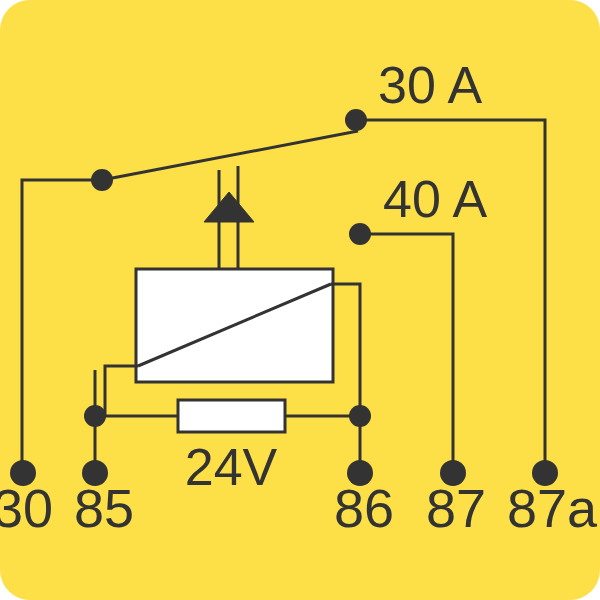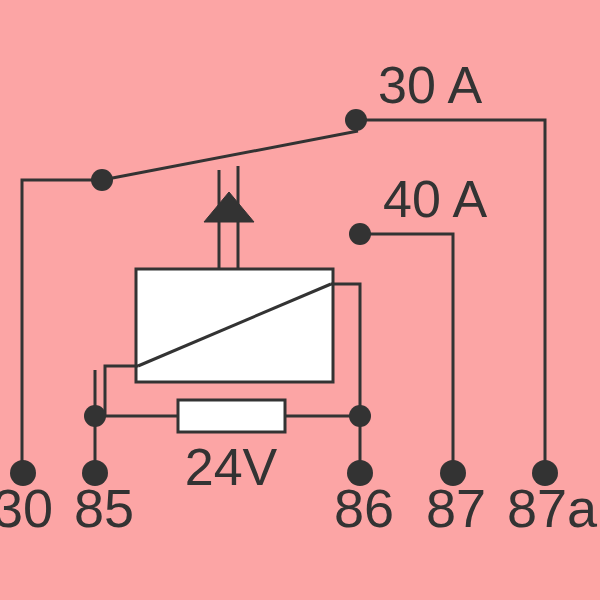--- a/index.html
+++ b/index.html
@@ -10,21 +10,22 @@
   body {
     width: 600px;
     height: 600px;
     overflow: hidden;
     font-family: "Liberation Sans", sans-serif;
   }
   #diagram-root {
     position: relative;
     width: 600px;
     height: 600px;
-    background: #fca5a5;
+    background: #fde047;
+    border-radius: 30px;
   }
   svg.schematic {
     display: block;
     width: 600px;
     height: 600px;
   }
   .wire {
     stroke: #333333;
     stroke-width: 3;
     fill: none;

